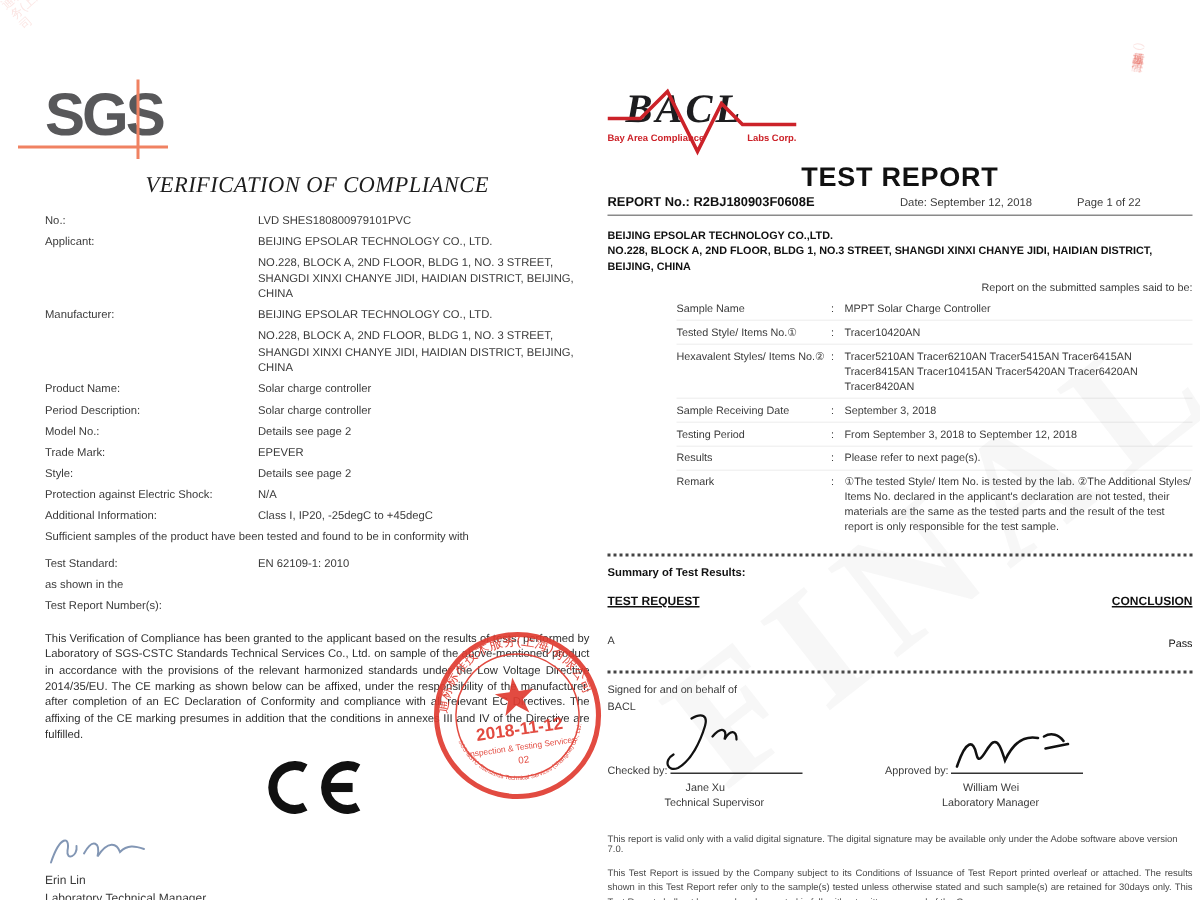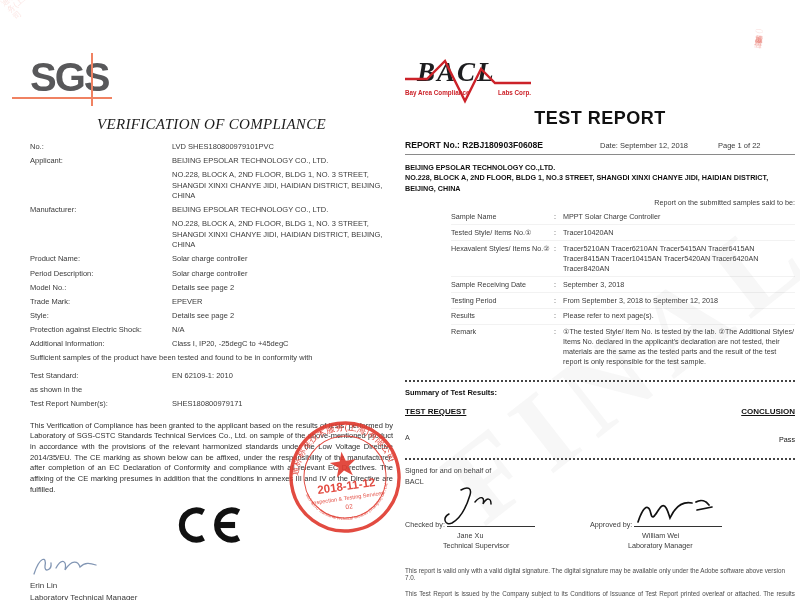--- a/index.html
+++ b/index.html
@@ -34,21 +34,21 @@
          transform:rotate(-8deg);opacity:.92;}
 
   
   .bacl-logo{position:relative;margin-top:57px;width:126px;height:48px;}
   .bacl-letters{font-family:"Liberation Serif",serif;font-weight:bold;font-style:italic;
                 font-size:27px;color:#1d1d1f;letter-spacing:2px;line-height:30px;padding-left:12px;}
   .bacl-zig{position:absolute;left:0;top:0;}
   .bacl-sub{display:flex;justify-content:space-between;width:126px;color:#cc2229;
             font-size:6.3px;font-weight:bold;margin-top:2px;}
   .r-title{font-size:18px;font-weight:bold;text-align:center;color:#111;margin-top:3px;letter-spacing:.5px;}
-  .r-reportrow{display:flex;margin-top:11px;font-size:7.5px;align-items:baseline;}
+  .r-reportrow{display:flex;font-size:7.5px;align-items:baseline;}
   .r-reportno{font-weight:bold;font-size:8.6px;flex:0 0 195px;color:#111;}
   .r-date{flex:0 0 118px;}
   .r-page{flex:1;}
   .r-hr{border-top:1px solid #8a8a8a;margin-top:4px;}
   .r-company{font-size:7.2px;font-weight:bold;line-height:1.45;margin-top:8px;color:#111;}
   .r-intro{font-size:7.2px;margin-top:4px;text-align:right;}
   .r-table{margin-top:2px;font-size:7.2px;margin-left:46px;}
   .rrow{display:flex;padding:2.6px 0 2.2px 0;border-bottom:1px solid rgba(0,0,0,0.05);line-height:1.4;}
   .rlabel{flex:0 0 103px;}
   .rcolon{flex:0 0 9px;}
@@ -150,21 +150,20 @@
     <div class="lrow">
       <span class="flabel">Test Standard:</span>
       <span class="fvalue">EN 62109-1: 2010</span>
     </div>
     <div class="lrow">
       <span class="flabel">as shown in the</span>
       <span class="fvalue"></span>
     </div>
     <div class="lrow">
       <span class="flabel">Test Report Number(s):</span>
-      <span class="fvalue">SHES180800979171</span>
     </div>
   </div>
 
   <div class="l-statement">This Verification of Compliance has been granted to the applicant based on the results of tests, performed by Laboratory of SGS-CSTC Standards Technical Services Co., Ltd. on sample of the above-mentioned product in accordance with the provisions of the relevant harmonized standards under the Low Voltage Directive 2014/35/EU. The CE marking as shown below can be affixed, under the responsibility of the manufacturer, after completion of an EC Declaration of Conformity and compliance with all relevant EC Directives. The affixing of the CE marking presumes in addition that the conditions in annexes III and IV of the Directive are fulfilled.</div>
 
   <div class="ce-wrap">
     <svg width="68" height="42" viewBox="0 0 112 64">
       <path d="M42 11 A24 24 0 1 0 42 53" stroke="#111" stroke-width="10" fill="none"></path>
       <path d="M100 11 A24 24 0 1 0 100 53" stroke="#111" stroke-width="10" fill="none"></path>
       <path d="M64 32 H 94" stroke="#111" stroke-width="10" fill="none"></path>

